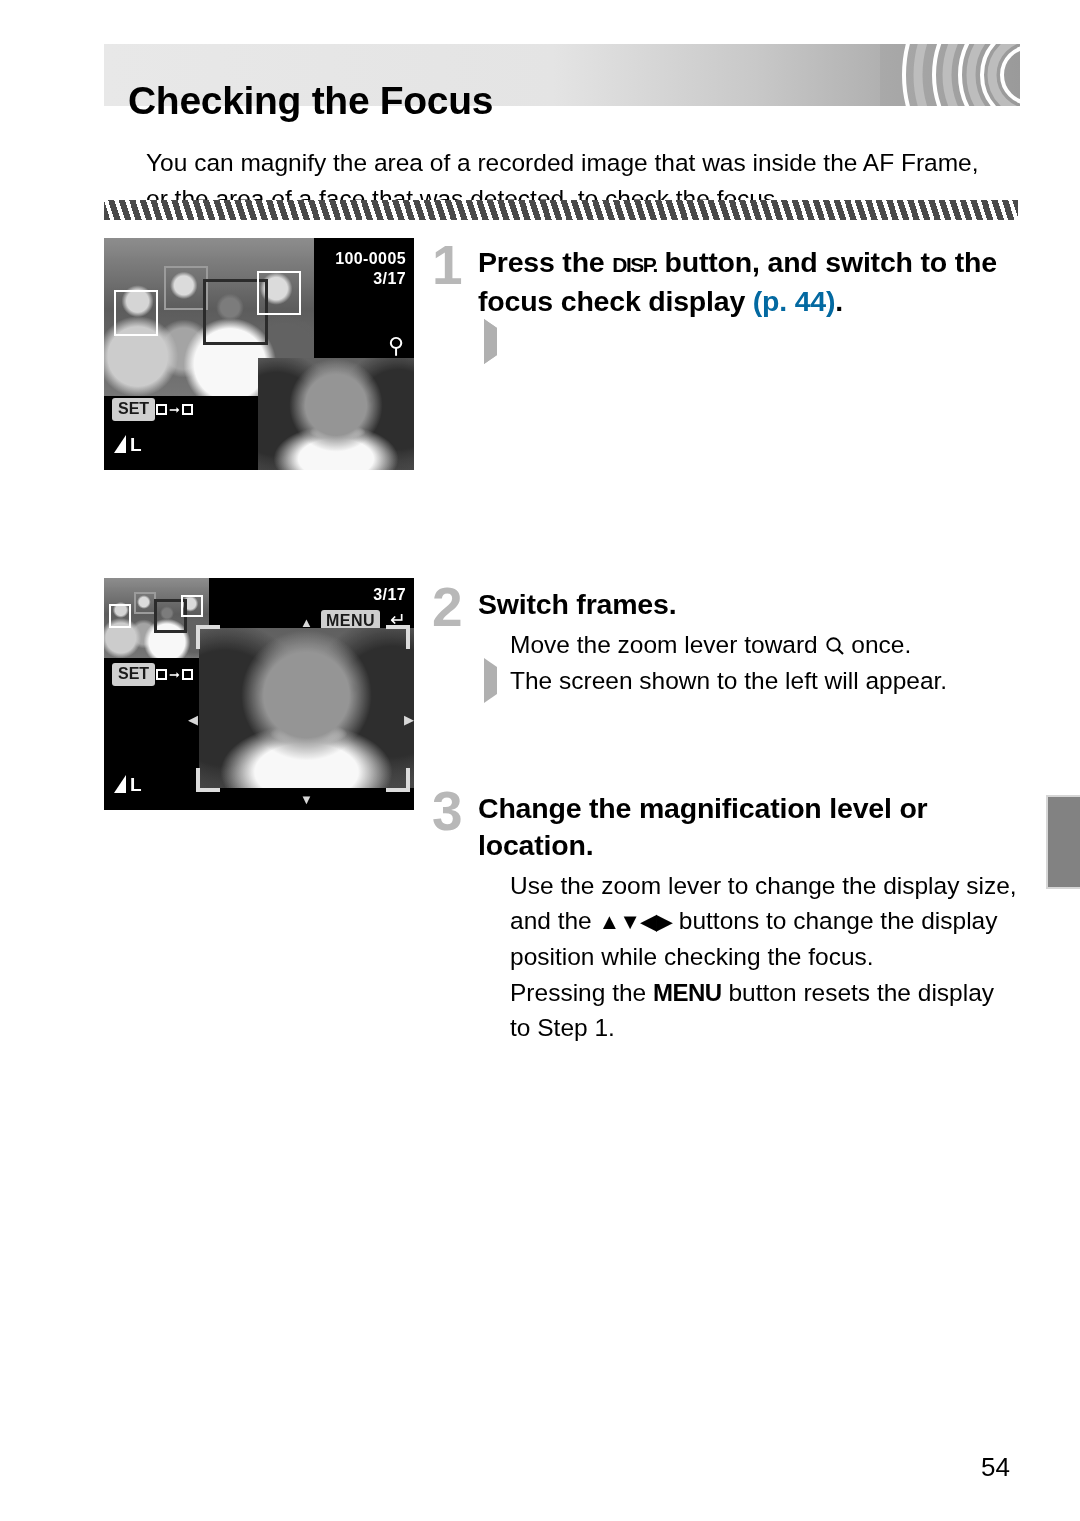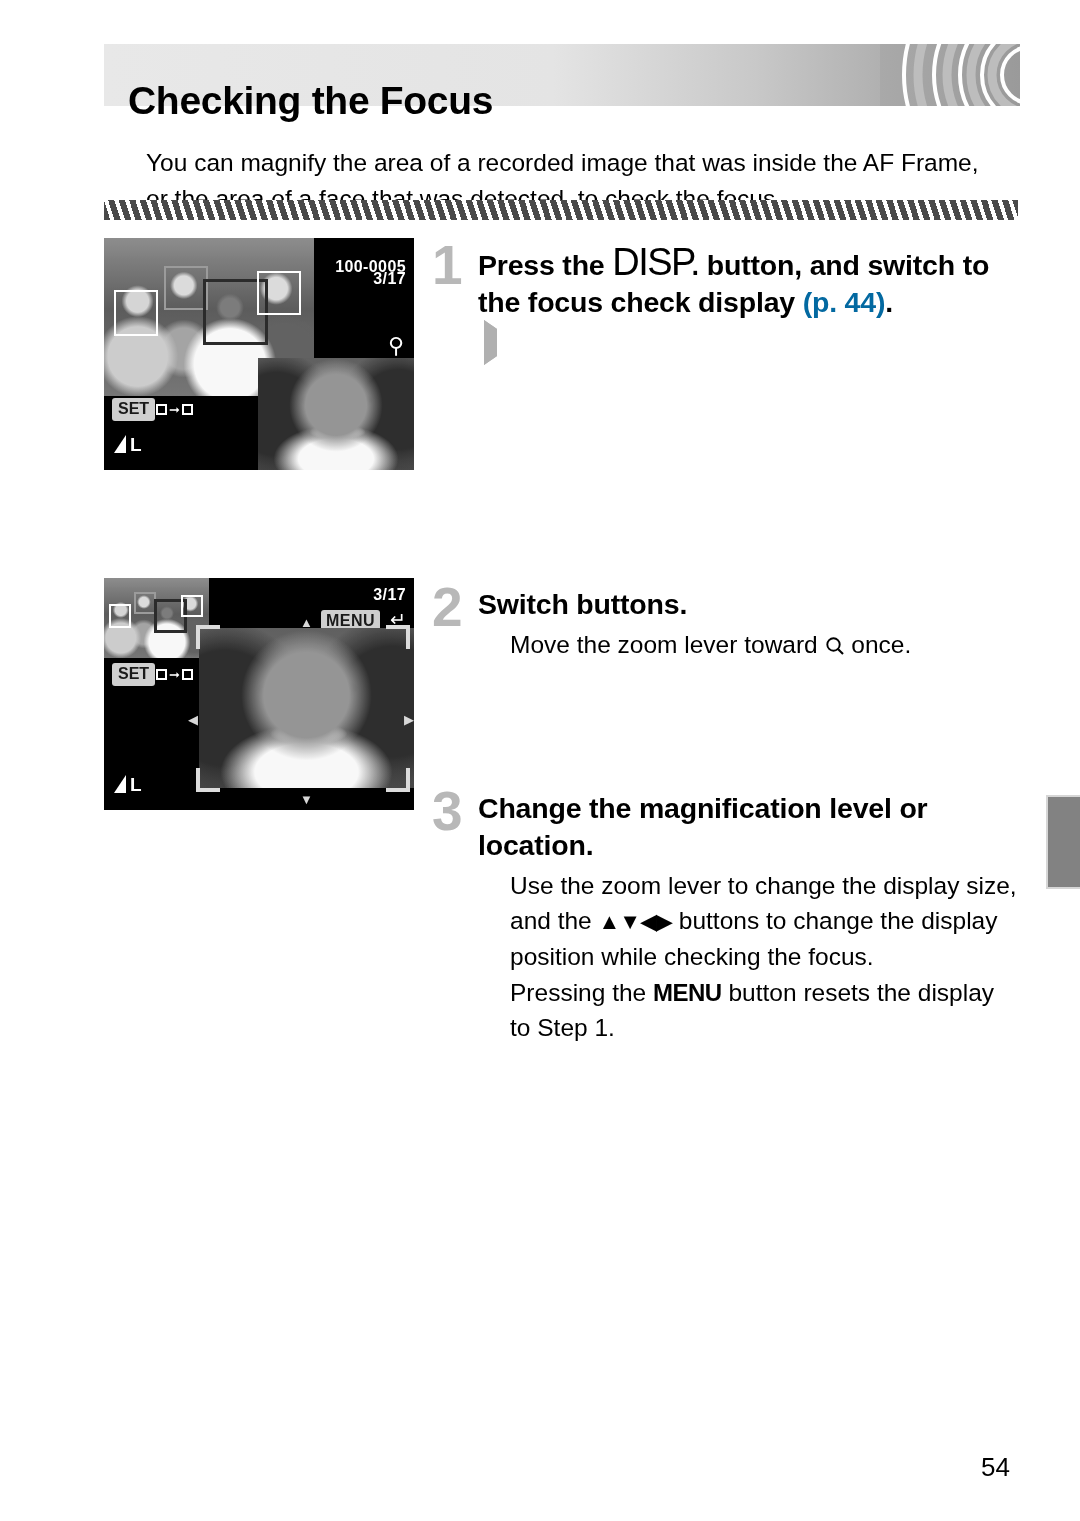--- a/index.html
+++ b/index.html
@@ -242,23 +242,23 @@
     width: 17px; height: 17px;
     border-radius: 50%;
     background: #bdbdbd;
     margin-left: 2px;
     margin-top: 4px;
   }
 
   
   .ico-disp {
     font-family: "Liberation Sans", sans-serif;
-    font-weight: normal;
+    font-weight: bold;
     letter-spacing: -1.5px;
-    font-size: 38px;
+    font-size: 21px;
   }
   .ico-menu {
     font-weight: bold;
     font-size: 24px;
     letter-spacing: -0.5px;
   }
   .ico-func {
     display: inline-block;
     width: 27px; height: 27px;
     border: 2px solid #000;
@@ -335,21 +335,21 @@
 
 <div class="screen" id="screen1">
 
   <div class="photo-bg grp-photo" style="left:0;top:0;width:210px;height:158px;"></div>
 
   <div class="af-frame af-white" style="left:10px;top:52px;width:44px;height:46px;"></div>
   <div class="af-frame af-gray" style="left:60px;top:28px;width:44px;height:44px;"></div>
   <div class="af-frame af-orange" style="left:99px;top:41px;width:65px;height:66px;"></div>
   <div class="af-frame af-white" style="left:153px;top:33px;width:44px;height:44px;"></div>
 
-  <div class="osd-text" style="right:8px;top:20px;">100-0005</div>
+  <div class="osd-text" style="right:8px;top:12px;">100-0005</div>
   <div class="osd-text" style="right:8px;top:32px;">3/17</div>
 
   <div class="magnifier-ico" style="right:10px;top:95px;">⚲</div>
 
   <div class="badge-set" style="left:8px;top:160px;">SET</div>
   <div style="position:absolute;left:52px;top:162px;">
     <span class="osd-sq"></span><span class="osd-arrow-small">➞</span><span class="osd-sq"></span>
   </div>
 
   <div class="quality-ico" style="left:10px;top:196px;">
@@ -408,29 +408,33 @@
       <span class="bullet-mark"><span class="mark-tri"></span></span>
     </div>
     <div class="bullet-row">
       <span class="bullet-mark"><span class="mark-tri"></span></span>
     </div>
   </div>
 </div>
 
 <div class="step" style="top:586px;">
   <div class="step-num">2</div>
-  <div class="step-head">Switch buttons.</div>
+  <div class="step-head">Switch frames.</div>
   <div class="step-body">
     <div class="bullet-row">
       <span class="bullet-mark"><span class="mark-dot"></span></span>
       <span>Move the zoom lever toward </span><span class="ico-mag"><svg width="20" height="20" viewBox="0 0 20 20">
             <circle cx="8.5" cy="8.5" r="6.2" fill="none" stroke="#000" stroke-width="1.9"></circle>
             <line x1="13.2" y1="13.2" x2="18" y2="18" stroke="#000" stroke-width="2.1"></line>
           </svg></span><span> once.</span>
     </div>
+    <div class="bullet-row">
+      <span class="bullet-mark"><span class="mark-tri"></span></span>
+      <span>The screen shown to the left will appear.</span>
+    </div>
   </div>
 </div>
 
 <div class="step" style="top:790px;">
   <div class="step-num">3</div>
   <div class="step-head">Change the magnification level or location.</div>
   <div class="step-body">
     <div class="bullet-row">
       <span class="bullet-mark"><span class="mark-dot"></span></span>
       <span>Use the zoom lever to change the display size, and the </span><span class="ico-dirs">▲▼◀▶</span><span> buttons to change the display position while checking the focus.</span>

